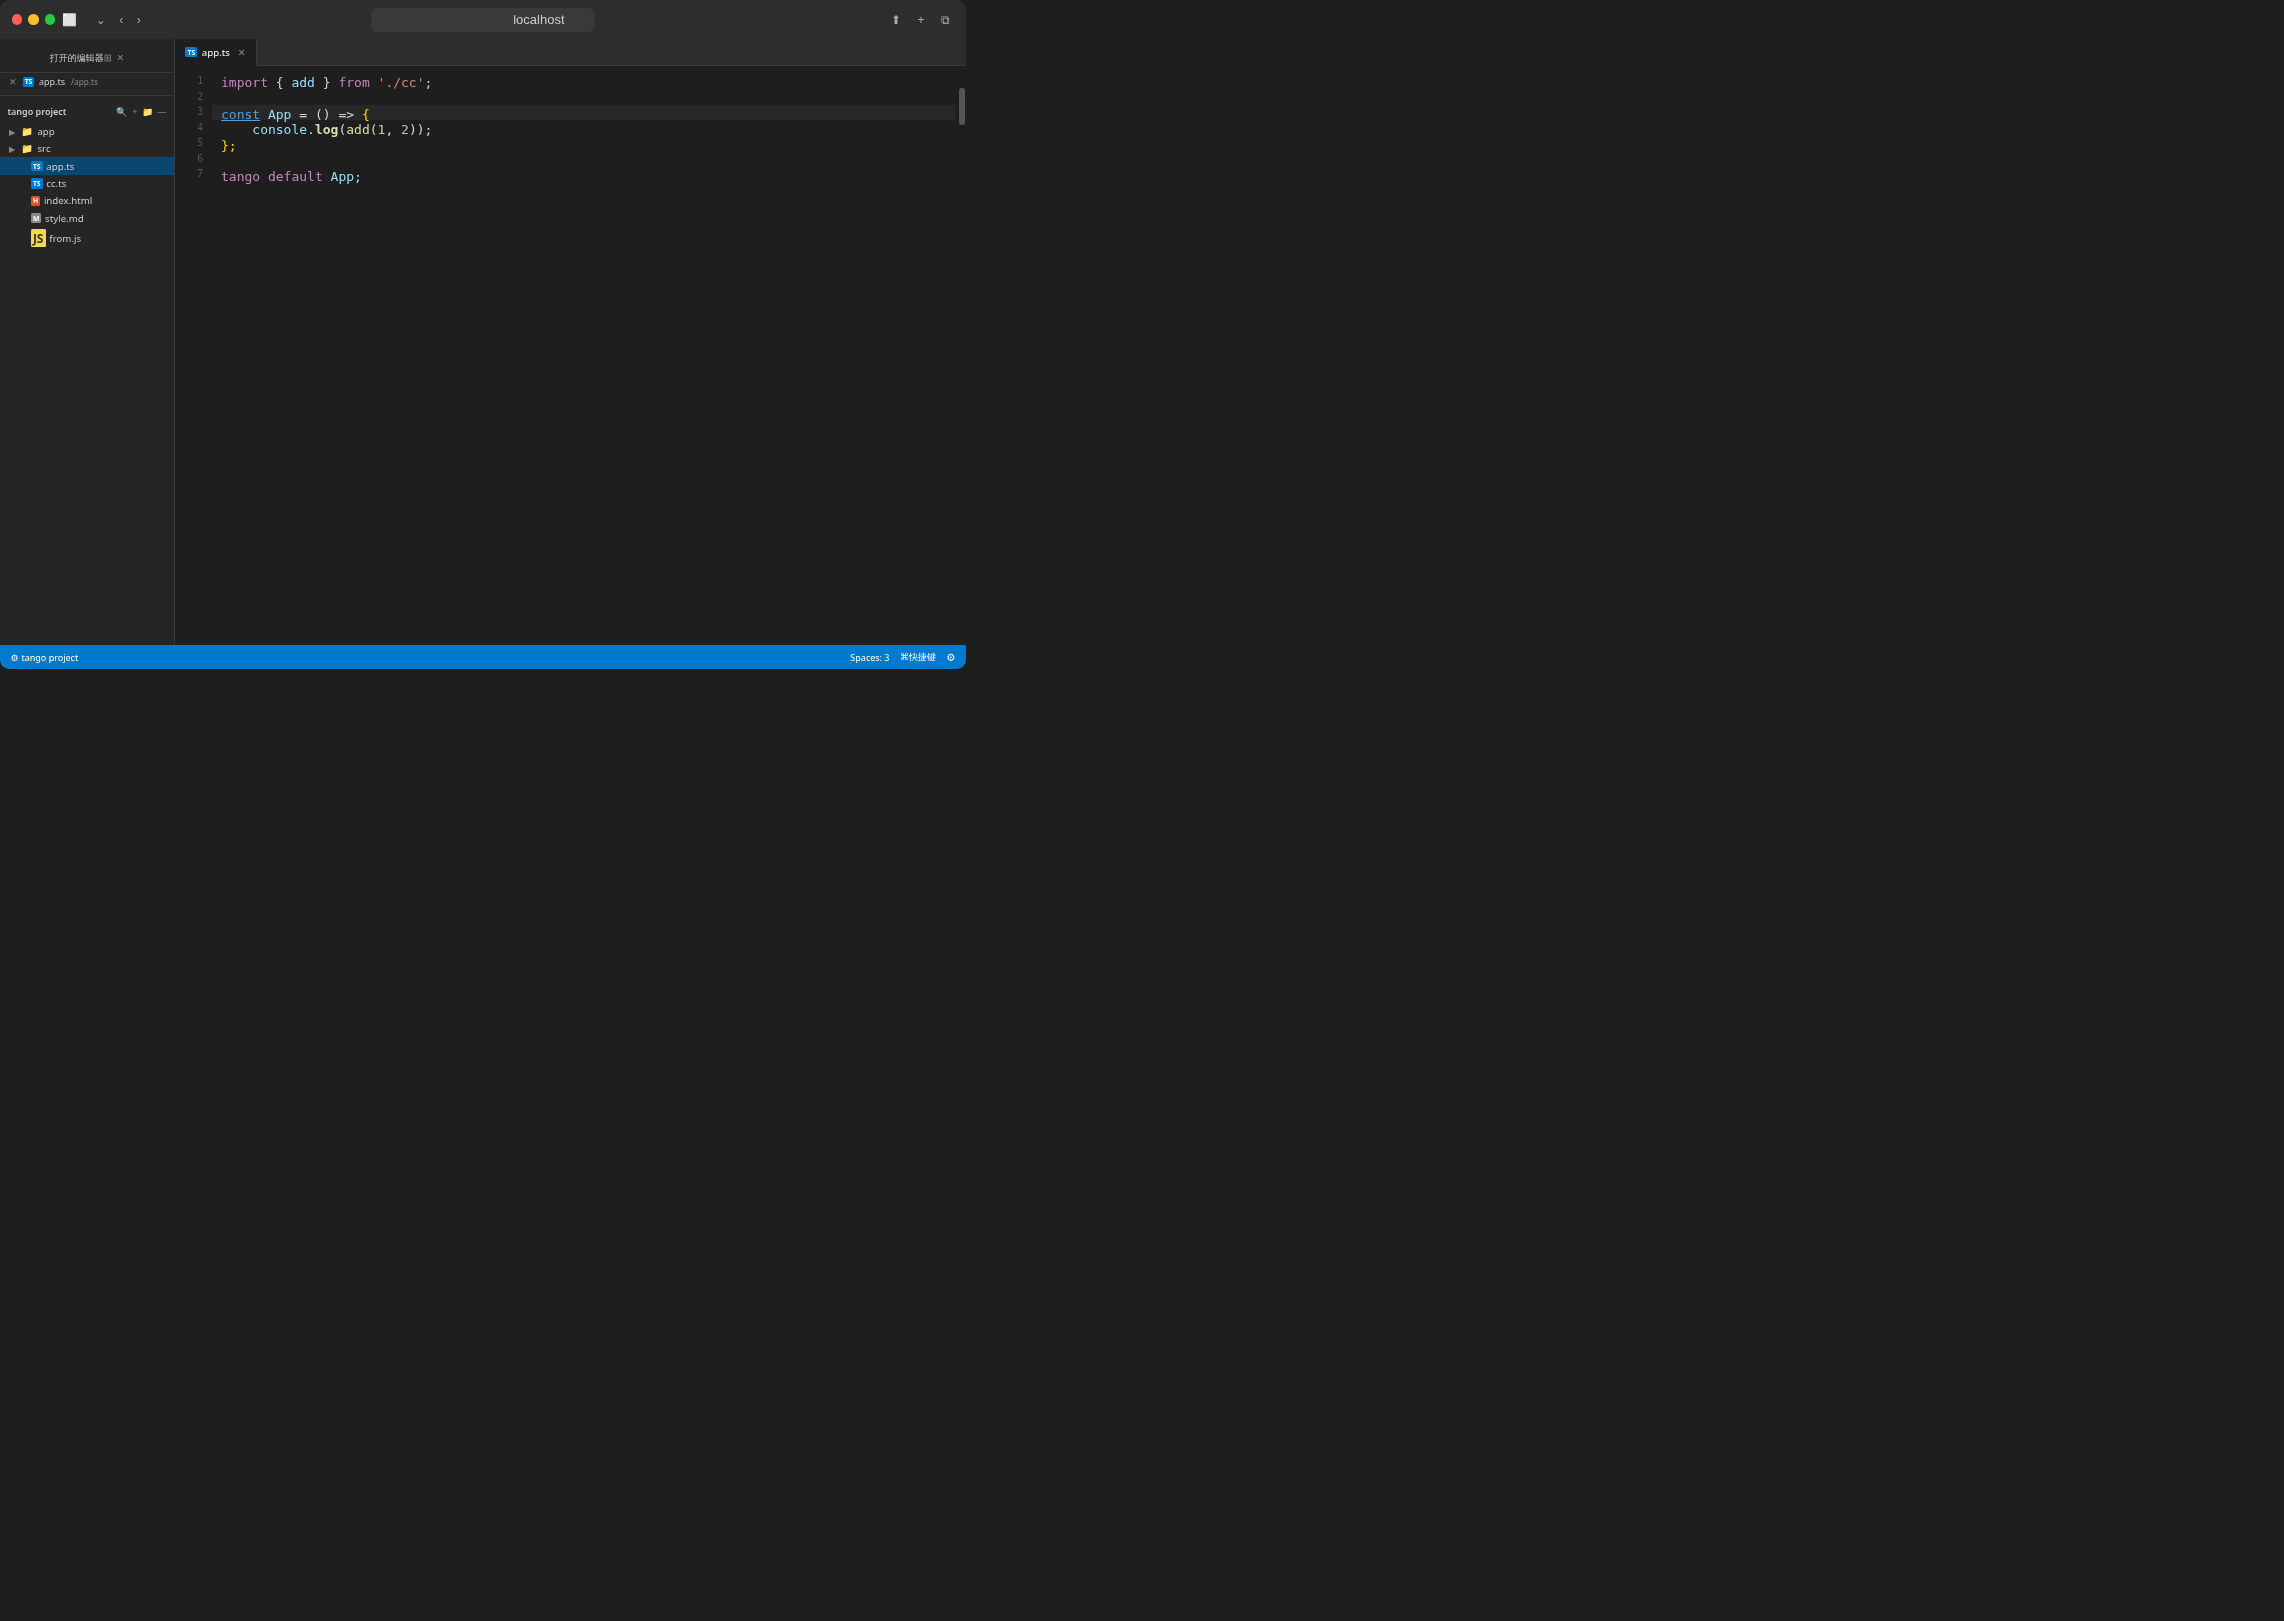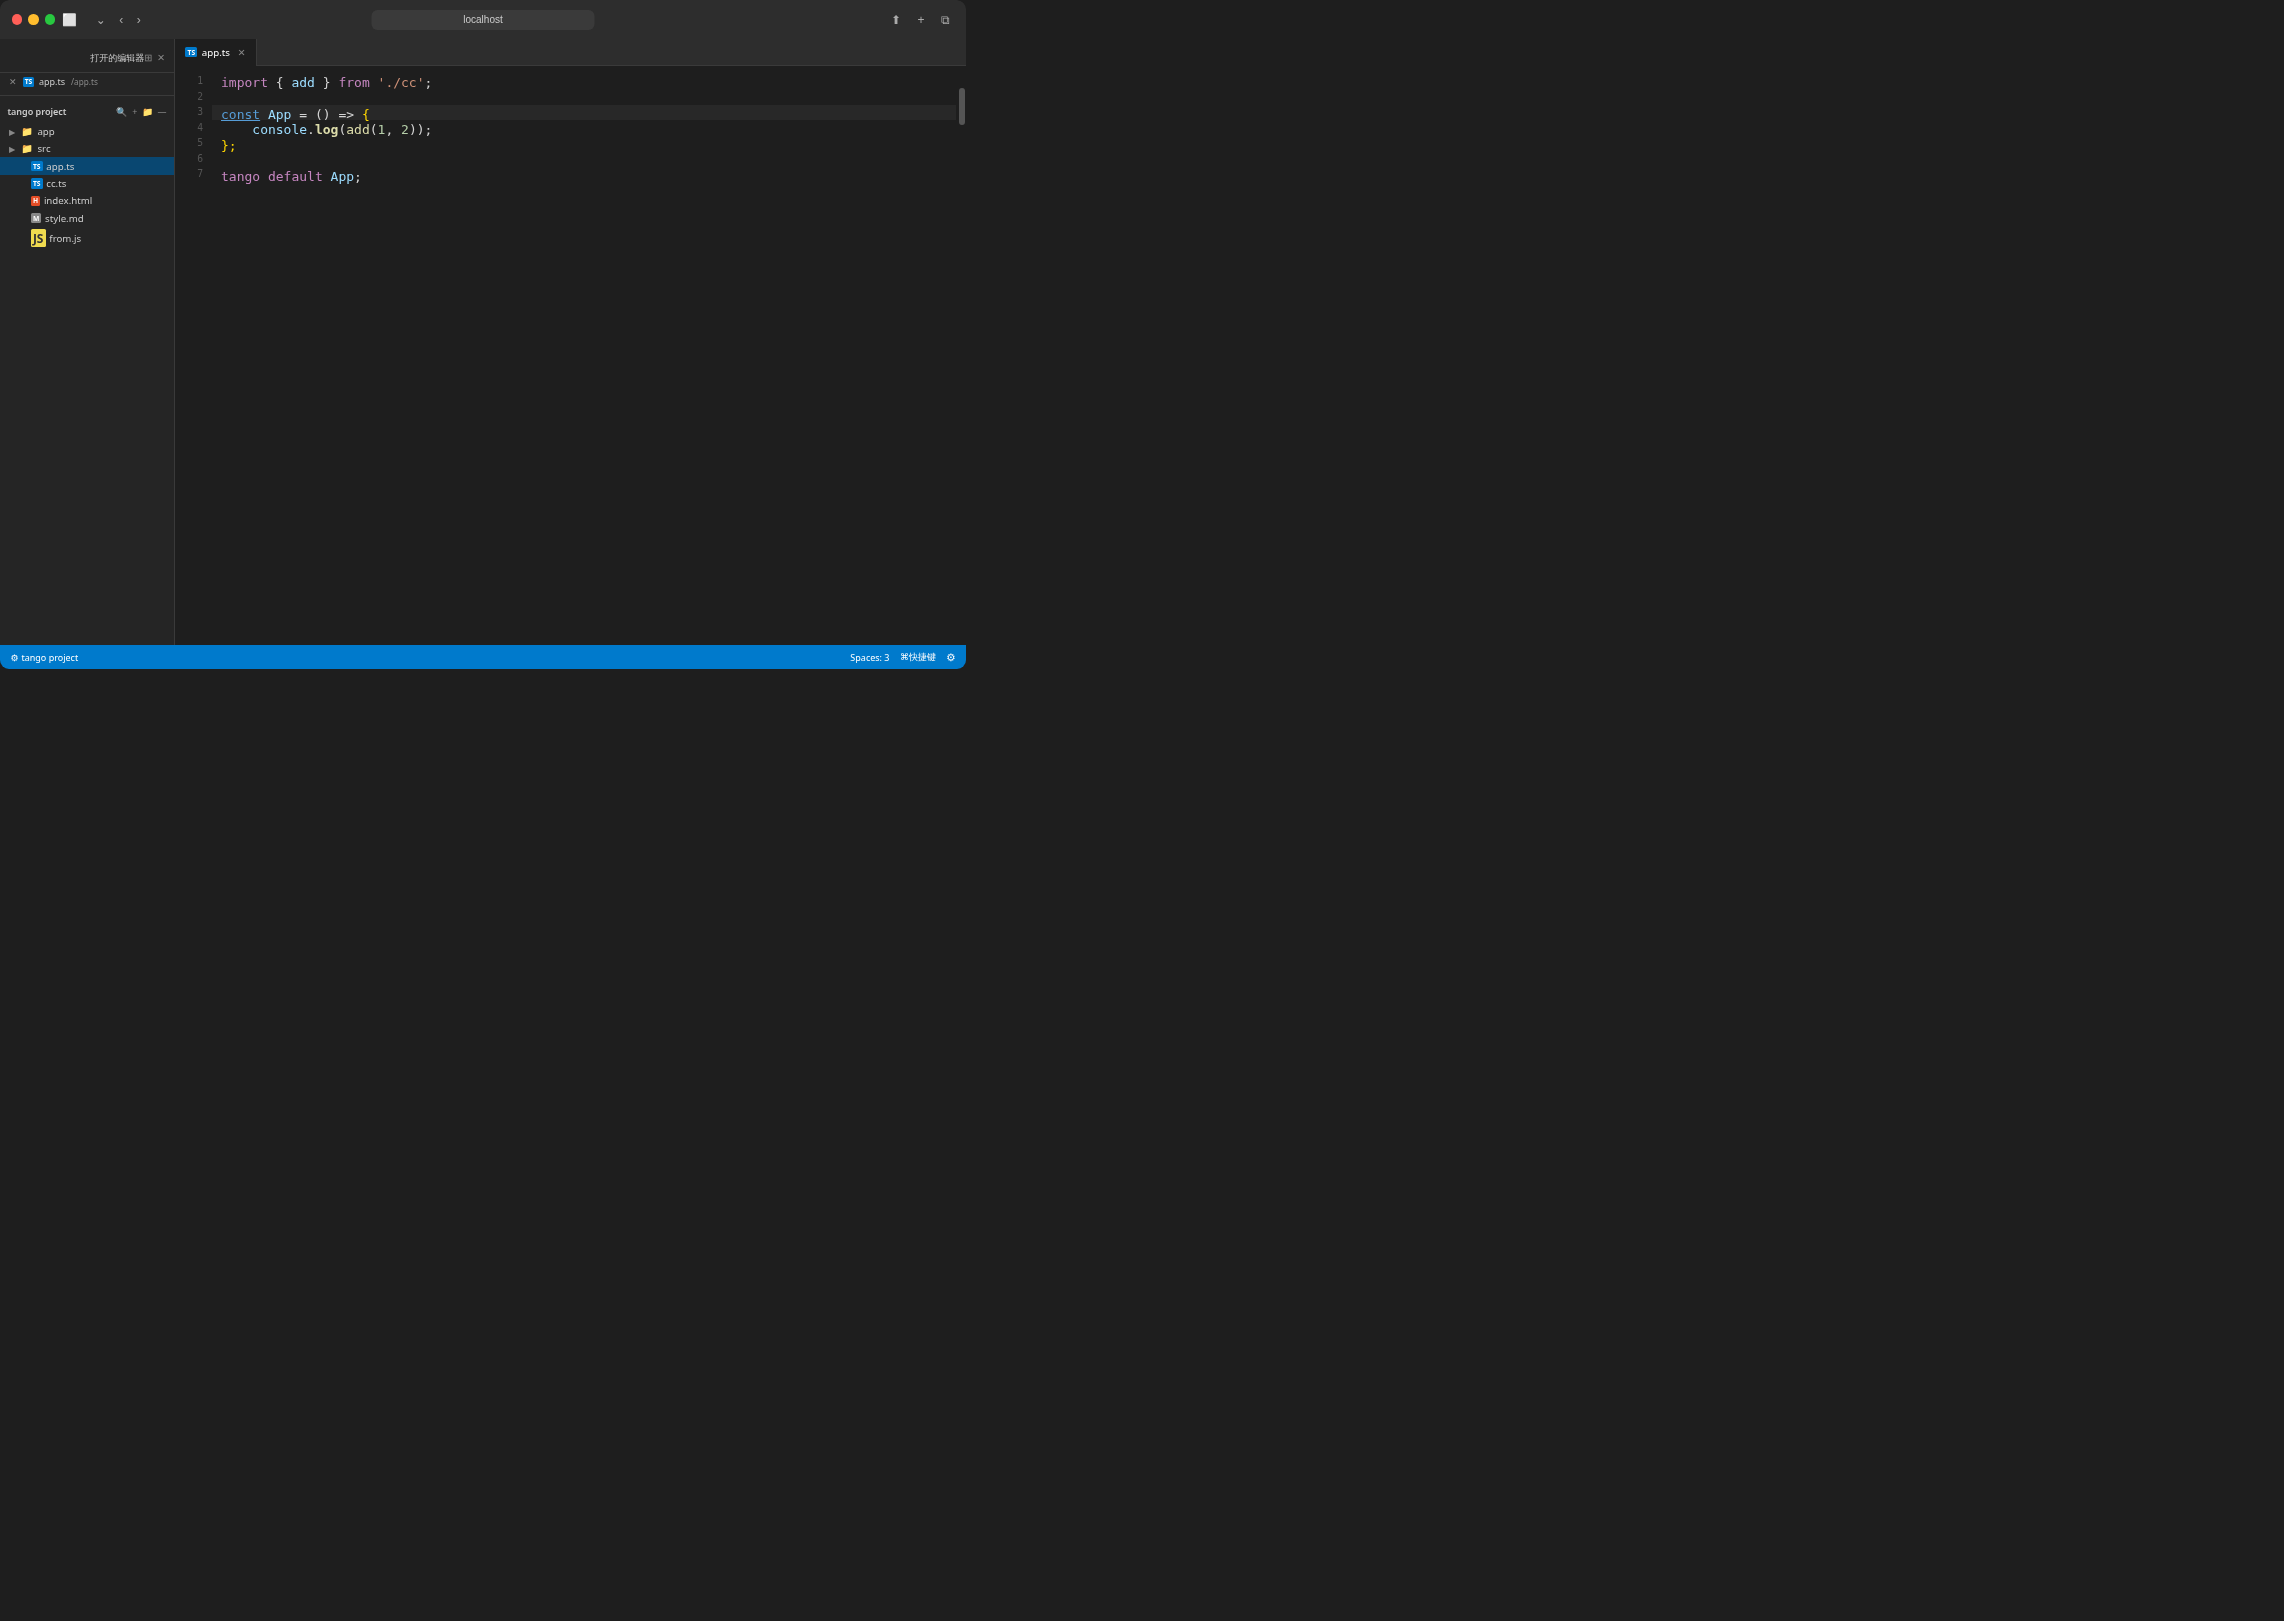--- a/index.html
+++ b/index.html
@@ -67,23 +67,23 @@
       position: absolute;
       left: 50%;
       transform: translateX(-50%);
     }
     .address-bar {
       background: #3a3a3a;
       border: none;
       color: #ccc;
       border-radius: 6px;
       padding: 4.5px 30px;
-      font-size: 10px;
+      font-size: 13px;
       width: 223px;
-      text-align: center;
+      text-align: right;
     }
 
     .titlebar-right {
       margin-left: auto;
       display: flex;
       align-items: center;
       gap: 7.4px;
     }
     .titlebar-right button {
       background: none;
@@ -107,21 +107,21 @@
       background: #252525;
       display: flex;
       flex-direction: column;
       border-right: 0.7px solid #3a3a3a;
     }
 
     .sidebar-header {
       padding: 7.4px 9px;
       display: flex;
       align-items: center;
-      justify-content: flex-end;
+      justify-content: center;
       border-bottom: 0.7px solid #3a3a3a;
     }
     .sidebar-title {
       color: #ccc;
       font-size: 9px;
       font-weight: 500;
     }
     .sidebar-header-icons {
       display: flex;
       gap: 4.5px;

